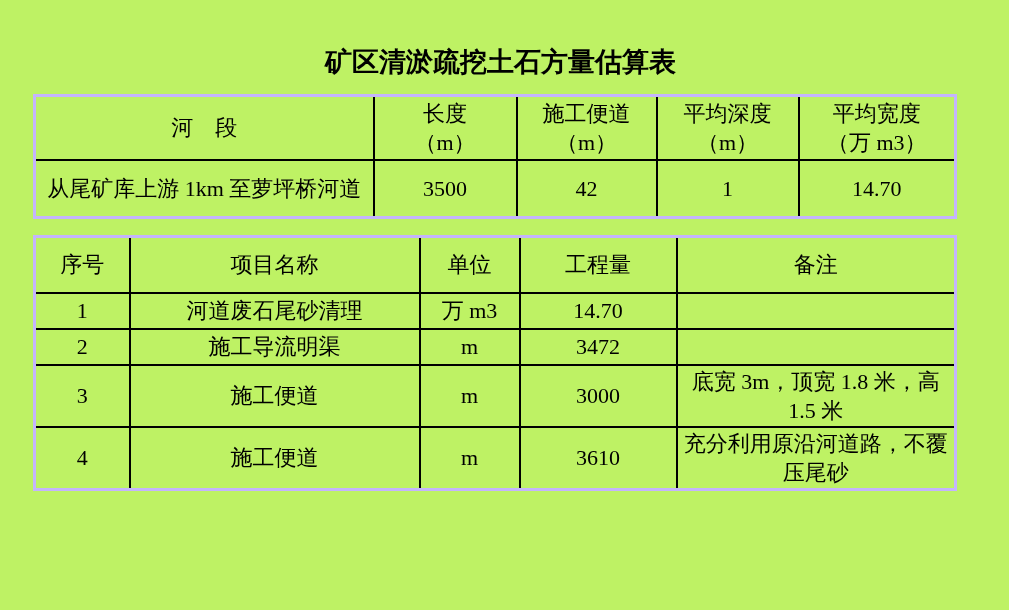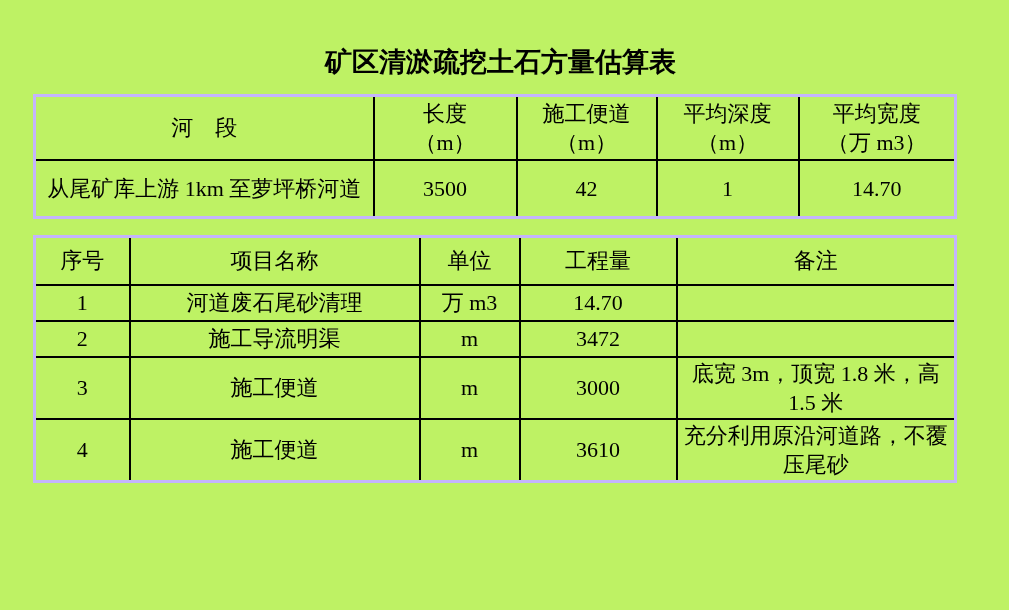--- a/index.html
+++ b/index.html
@@ -38,21 +38,21 @@
     vertical-align: middle;
     font-weight: normal;
     font-size: 22px;
     line-height: 29px;
     padding: 1px 6px;
     white-space: pre-line;
     overflow: hidden;
   }
   .t1 tr.hdr  { height: 64px; }
   .t1 tr.data { height: 58px; }
-  .t2 tr.hdr  { height: 48px; }
+  .t2 tr.hdr  { height: 56px; }
   .t2 tr.r1, .t2 tr.r2 { height: 36px; }
   .t2 tr.r3, .t2 tr.r4 { height: 62px; }
 </style>
 </head>
 <body>
 
 <div class="page">
 
   <p class="doc-title title-1">矿区清淤疏挖土石方量估算表</p>
 

